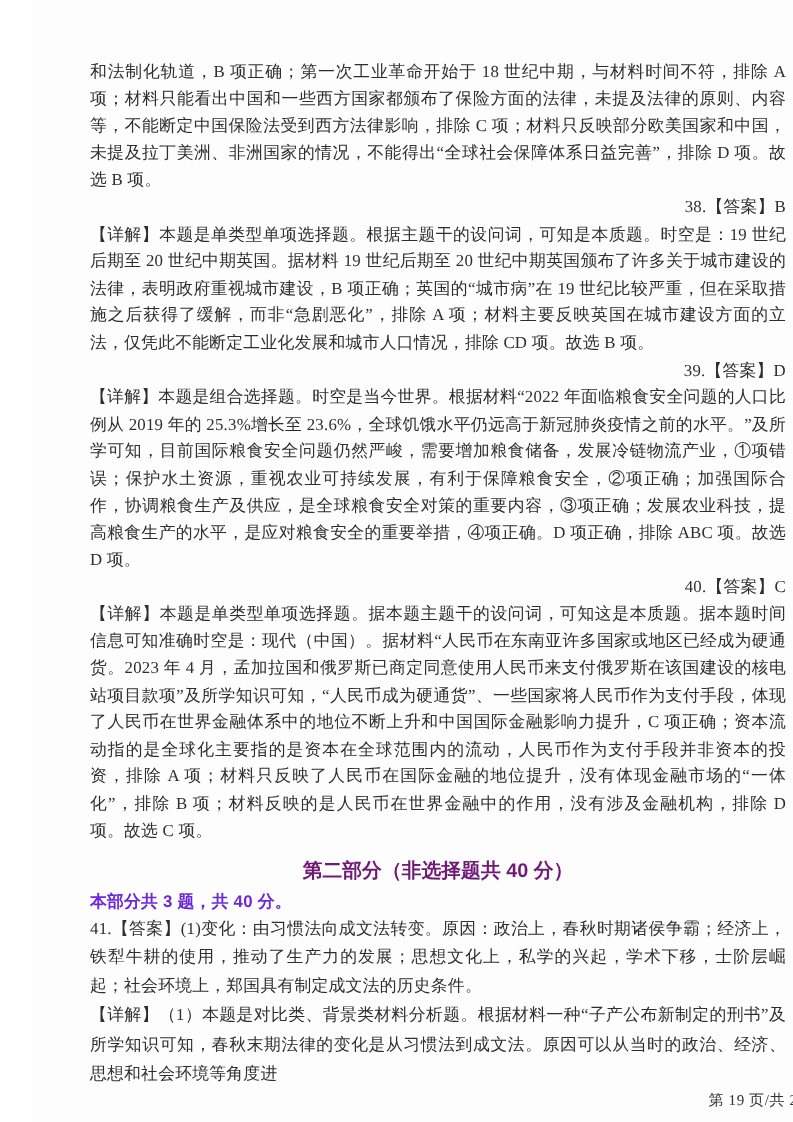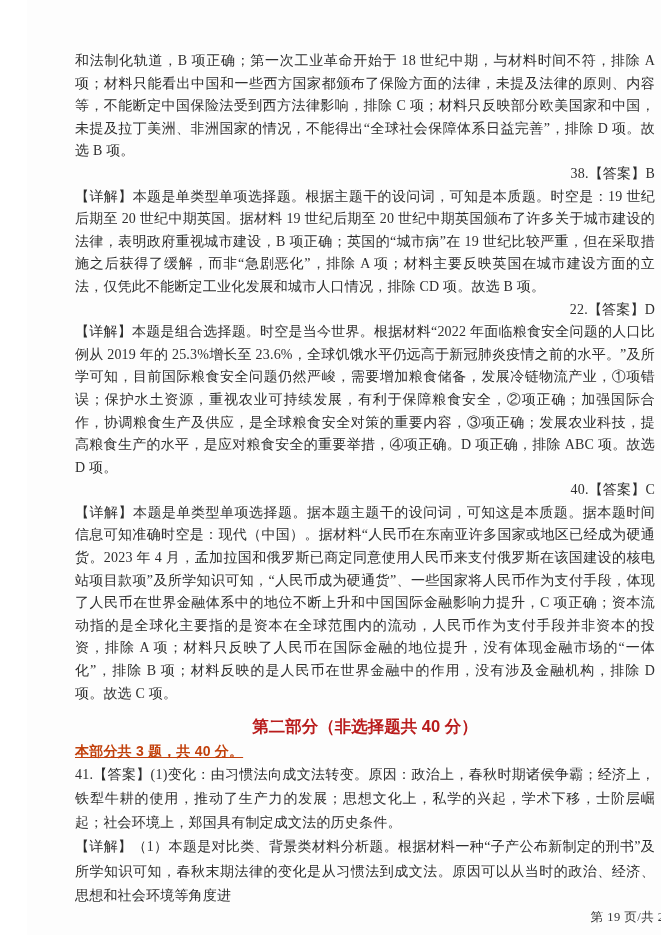--- a/index.html
+++ b/index.html
@@ -33,32 +33,31 @@
   }
   p.answer-line {
     text-align: right;
   }
   .part-heading {
     margin: 10px 0 3px 0;
     text-align: center;
     font-family: "Liberation Sans", "DejaVu Sans", sans-serif;
     font-weight: bold;
     font-size: 16.5px;
-    color: #b91c1c;
+    color: #701a75;
     line-height: 22px;
   }
   .sub-heading {
     margin: 0 0 2px 0;
     font-family: "Liberation Sans", "DejaVu Sans", sans-serif;
     font-weight: bold;
     font-size: 15px;
-    color: #c2410c;
+    color: #6d28d9;
     line-height: 24px;
     text-align: left;
-    text-decoration: underline;
   }
   .content p.q41 {
     line-height: 24.2px;
     font-family: Liberation Serif, serif;
   }
   .footer {
     position: absolute;
     left: 0;
     right: 0;
     top: 909px;
@@ -73,21 +72,21 @@
 
 <div class="page">
   <div class="content">
 
     <p class="body-para">和法制化轨道，B 项正确；第一次工业革命开始于 18 世纪中期，与材料时间不符，排除 A 项；材料只能看出中国和一些西方国家都颁布了保险方面的法律，未提及法律的原则、内容等，不能断定中国保险法受到西方法律影响，排除 C 项；材料只反映部分欧美国家和中国，未提及拉丁美洲、非洲国家的情况，不能得出“全球社会保障体系日益完善”，排除 D 项。故选 B 项。</p>
 
     <p class="answer-line">38.【答案】B</p>
 
     <p class="body-para">【详解】本题是单类型单项选择题。根据主题干的设问词，可知是本质题。时空是：19 世纪后期至 20 世纪中期英国。据材料 19 世纪后期至 20 世纪中期英国颁布了许多关于城市建设的法律，表明政府重视城市建设，B 项正确；英国的“城市病”在 19 世纪比较严重，但在采取措施之后获得了缓解，而非“急剧恶化”，排除 A 项；材料主要反映英国在城市建设方面的立法，仅凭此不能断定工业化发展和城市人口情况，排除 CD 项。故选 B 项。</p>
 
-    <p class="answer-line">22.【答案】D</p>
+    <p class="answer-line">39.【答案】D</p>
 
     <p class="body-para">【详解】本题是组合选择题。时空是当今世界。根据材料“2022 年面临粮食安全问题的人口比例从 2019 年的 25.3%增长至 23.6%，全球饥饿水平仍远高于新冠肺炎疫情之前的水平。”及所学可知，目前国际粮食安全问题仍然严峻，需要增加粮食储备，发展冷链物流产业，①项错误；保护水土资源，重视农业可持续发展，有利于保障粮食安全，②项正确；加强国际合作，协调粮食生产及供应，是全球粮食安全对策的重要内容，③项正确；发展农业科技，提高粮食生产的水平，是应对粮食安全的重要举措，④项正确。D 项正确，排除 ABC 项。故选 D 项。</p>
 
     <p class="answer-line">40.【答案】C</p>
 
     <p class="body-para">【详解】本题是单类型单项选择题。据本题主题干的设问词，可知这是本质题。据本题时间信息可知准确时空是：现代（中国）。据材料“人民币在东南亚许多国家或地区已经成为硬通货。2023 年 4 月，孟加拉国和俄罗斯已商定同意使用人民币来支付俄罗斯在该国建设的核电站项目款项”及所学知识可知，“人民币成为硬通货”、一些国家将人民币作为支付手段，体现了人民币在世界金融体系中的地位不断上升和中国国际金融影响力提升，C 项正确；资本流动指的是全球化主要指的是资本在全球范围内的流动，人民币作为支付手段并非资本的投资，排除 A 项；材料只反映了人民币在国际金融的地位提升，没有体现金融市场的“一体化”，排除 B 项；材料反映的是人民币在世界金融中的作用，没有涉及金融机构，排除 D 项。故选 C 项。</p>
 
     <h2 class="part-heading">第二部分（非选择题共 40 分）</h2>
 
     <p class="sub-heading">本部分共 3 题，共 40 分。</p>

